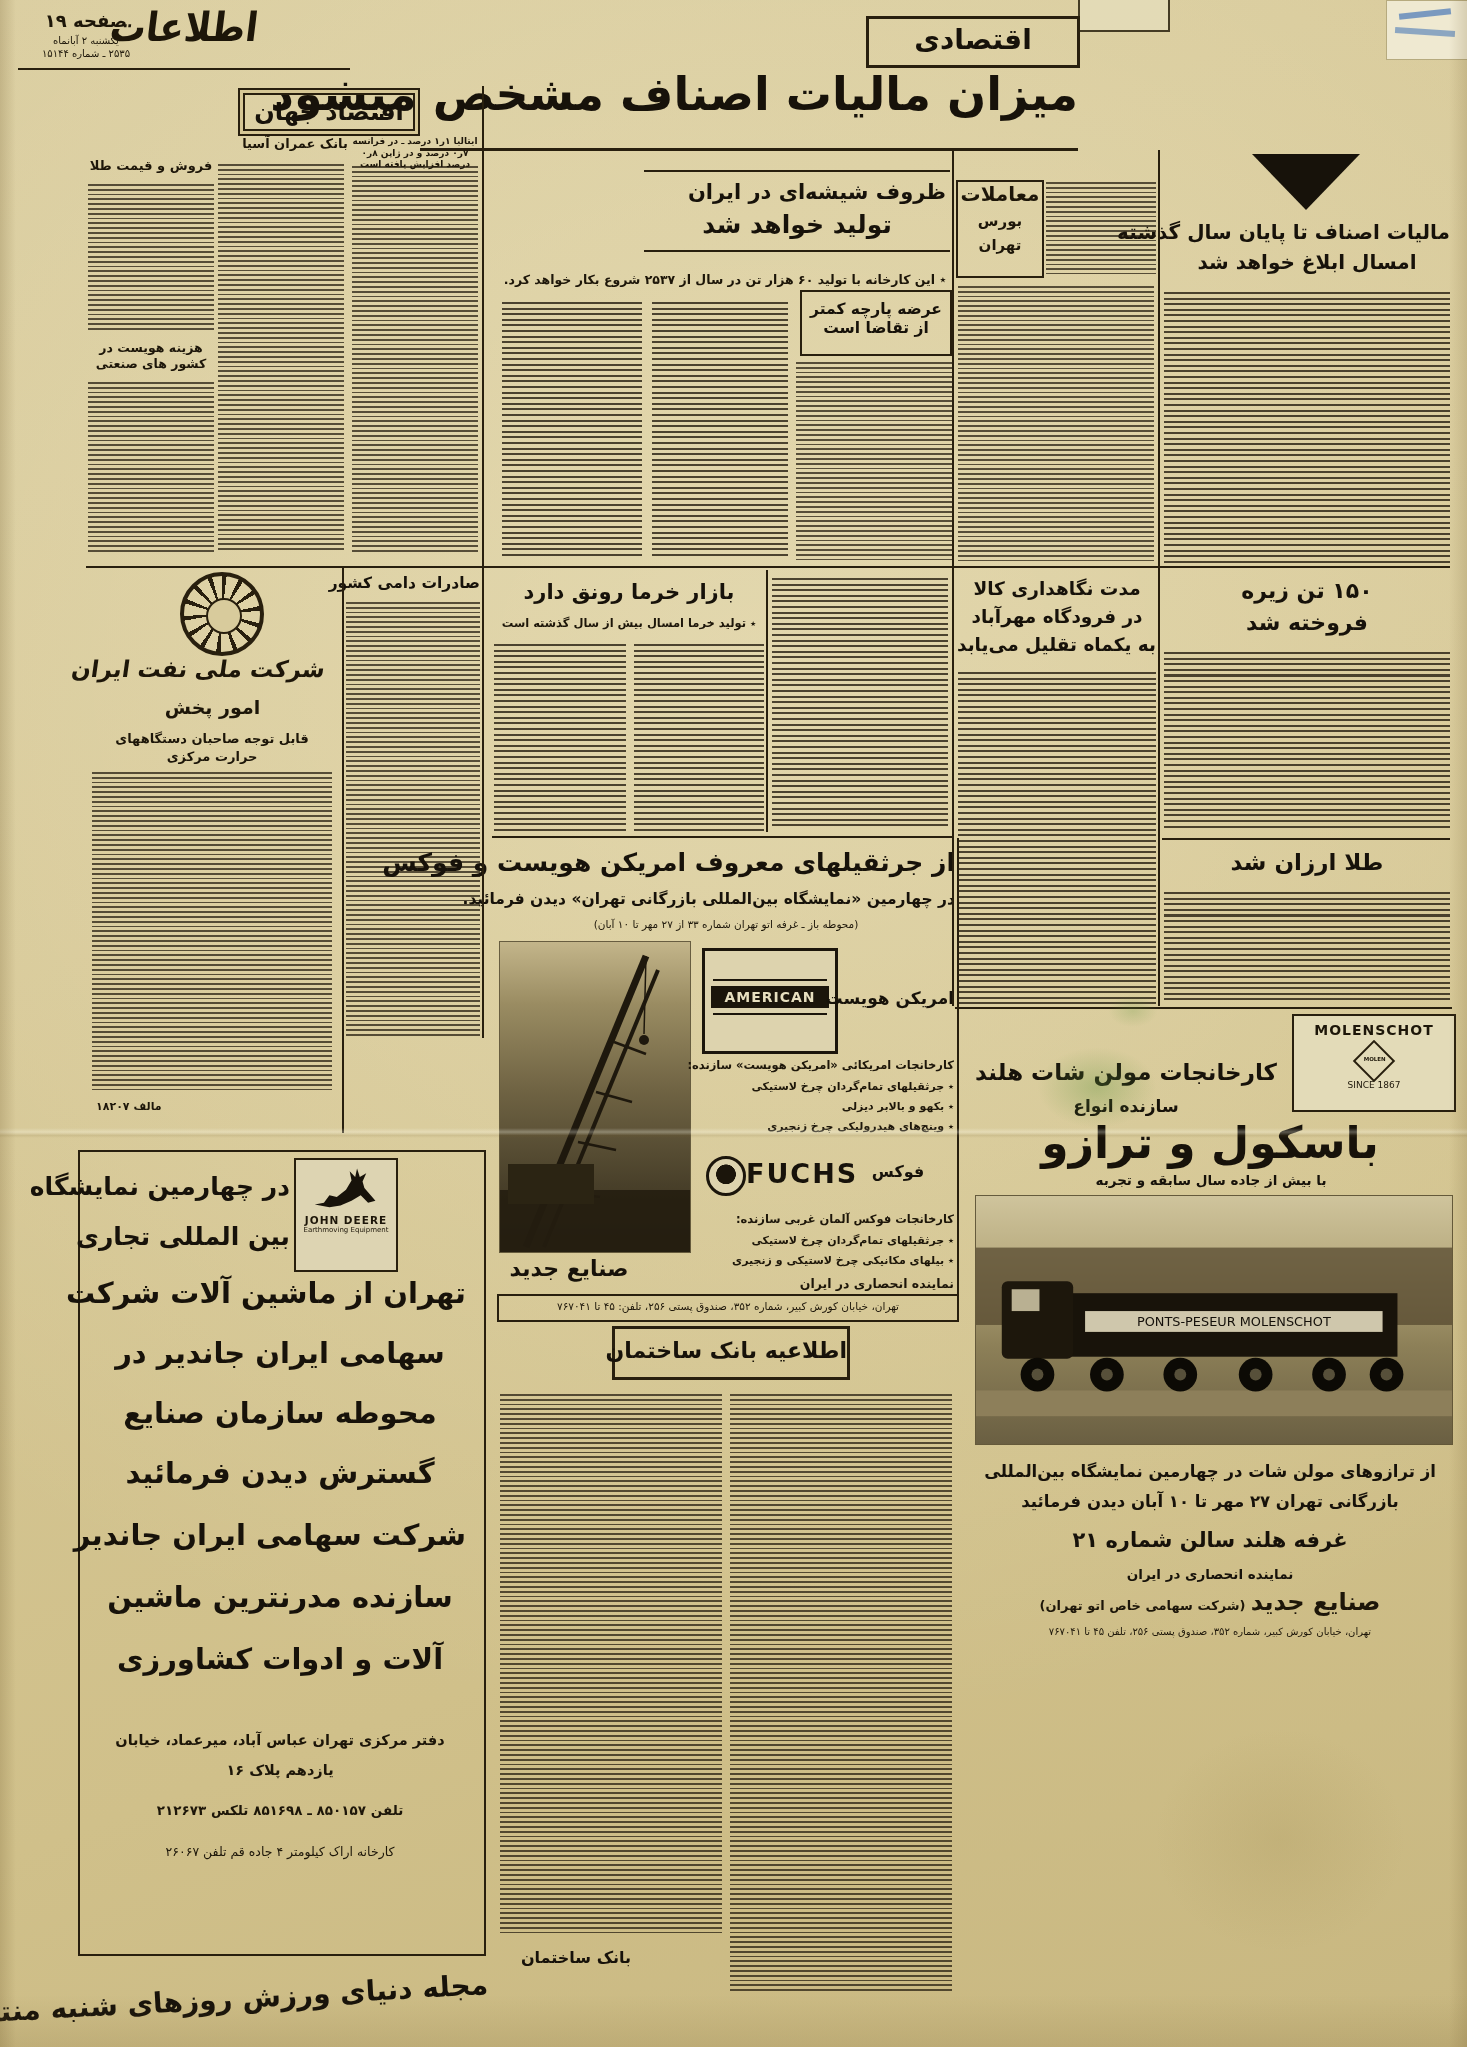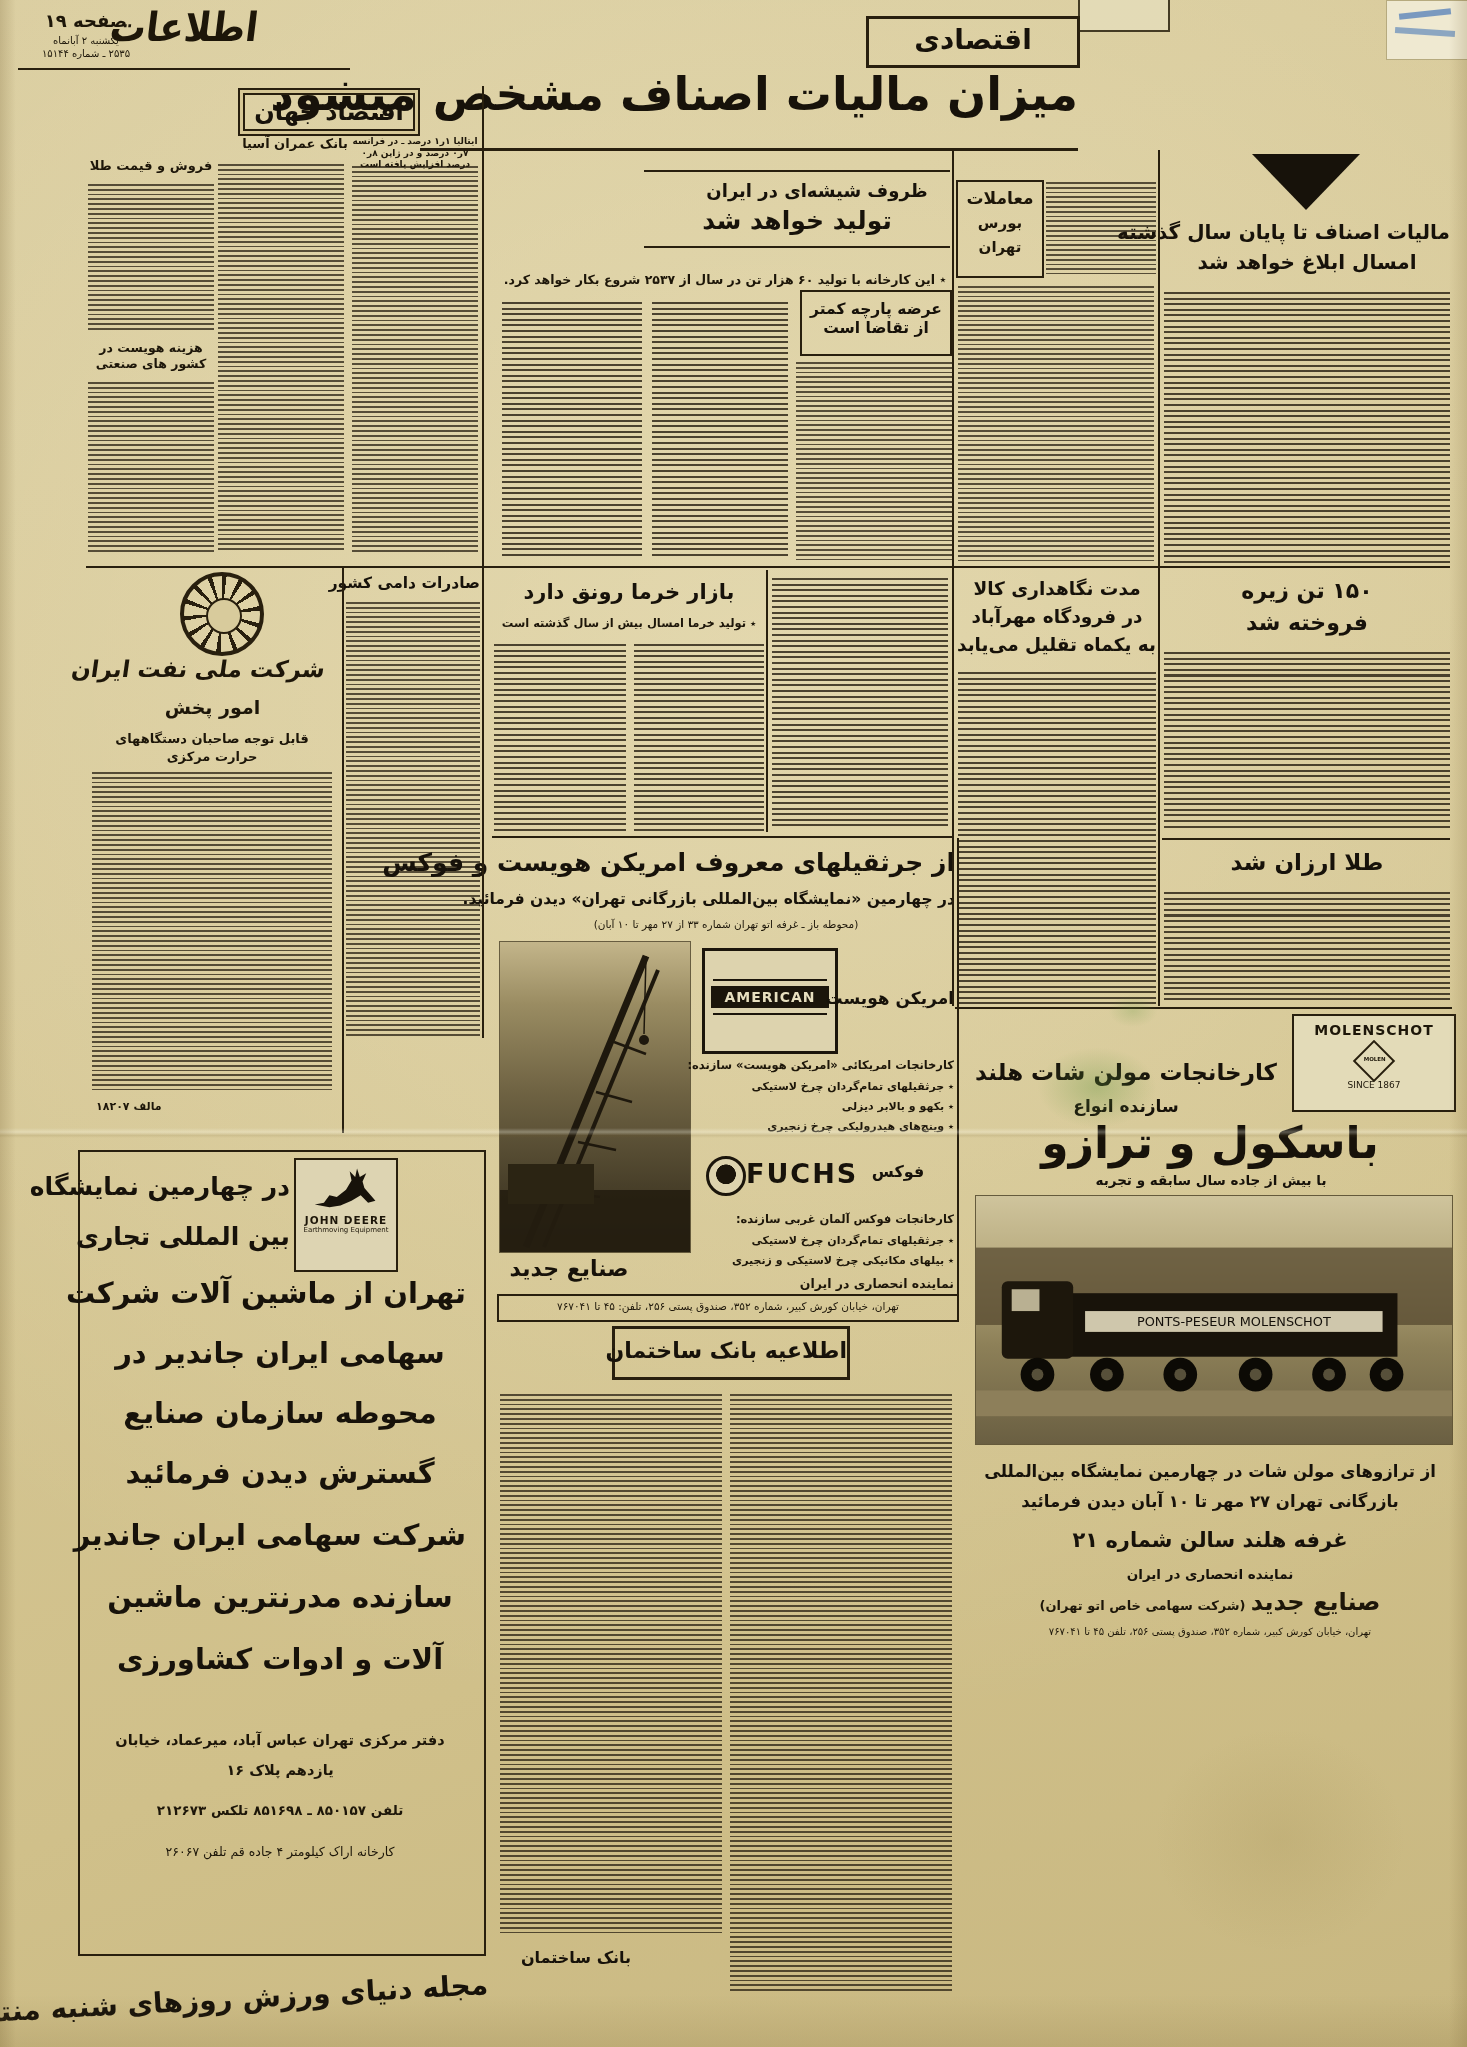--- a/index.html
+++ b/index.html
@@ -50,29 +50,29 @@
 
   <div class="abs hl nowrap" style="left:420px;top:66px;width:658px;font-size:46px;">میزان مالیات اصناف مشخص میشود</div>
   <div class="rule" style="left:420px;top:148px;width:658px;height:2.5px;"></div>
 
   <div class="abs" style="left:1252px;top:154px;width:0;height:0;border-left:54px solid transparent;border-right:54px solid transparent;border-top:56px solid #17120a;"></div>
   <div class="abs hl nowrap" style="left:1164px;top:220px;width:286px;font-size:20px;">مالیات اصناف تا پایان سال گذشته</div>
   <div class="abs hl nowrap" style="left:1164px;top:250px;width:286px;font-size:20px;">امسال ابلاغ خواهد شد</div>
   <div class="abs ft" style="left:1164px;top:292px;width:286px;height:272px;"></div>
 
   <div class="abs c" style="left:956px;top:180px;width:84px;height:94px;border:2.5px solid #281f0e;">
-    <div class="b nowrap" style="font-size:17px;margin-top:6px;">معاملات</div>
+    <div class="b nowrap" style="font-size:20px;">معاملات</div>
     <div class="b nowrap" style="font-size:15px;margin-top:6px;">بورس</div>
     <div class="b nowrap" style="font-size:15px;margin-top:6px;">تهران</div>
   </div>
   <div class="abs ft-sm" style="left:1046px;top:182px;width:110px;height:92px;"></div>
   <div class="abs ft-sm" style="left:958px;top:286px;width:196px;height:278px;"></div>
 
   <div class="abs" style="left:644px;top:170px;width:306px;border-top:2.5px solid #281f0e;border-bottom:2.5px solid #281f0e;padding:8px 0 10px;">
-    <div class="hl nowrap" style="font-size:18px;margin-left:40px;">ظروف شیشه‌ای در ایران</div>
+    <div class="hl nowrap" style="font-size:21px;margin-left:40px;">ظروف شیشه‌ای در ایران</div>
     <div class="hl nowrap" style="font-size:25px;margin-top:4px;">تولید خواهد شد</div>
   </div>
   <div class="abs c b nowrap" style="left:500px;top:272px;width:450px;font-size:12.5px;">٭ این کارخانه با تولید ۶۰ هزار تن در سال از ۲۵۳۷ شروع بکار خواهد کرد.</div>
   <div class="abs ft" style="left:652px;top:302px;width:136px;height:256px;"></div>
   <div class="abs ft" style="left:502px;top:302px;width:140px;height:256px;"></div>
 
   <div class="abs c" style="left:800px;top:290px;width:148px;height:62px;border:2px solid #281f0e;">
     <div class="hl nowrap" style="font-size:15.5px;margin-top:8px;">عرضه پارچه کمتر</div>
     <div class="hl nowrap" style="font-size:15.5px;">از تقاضا است</div>
   </div>

